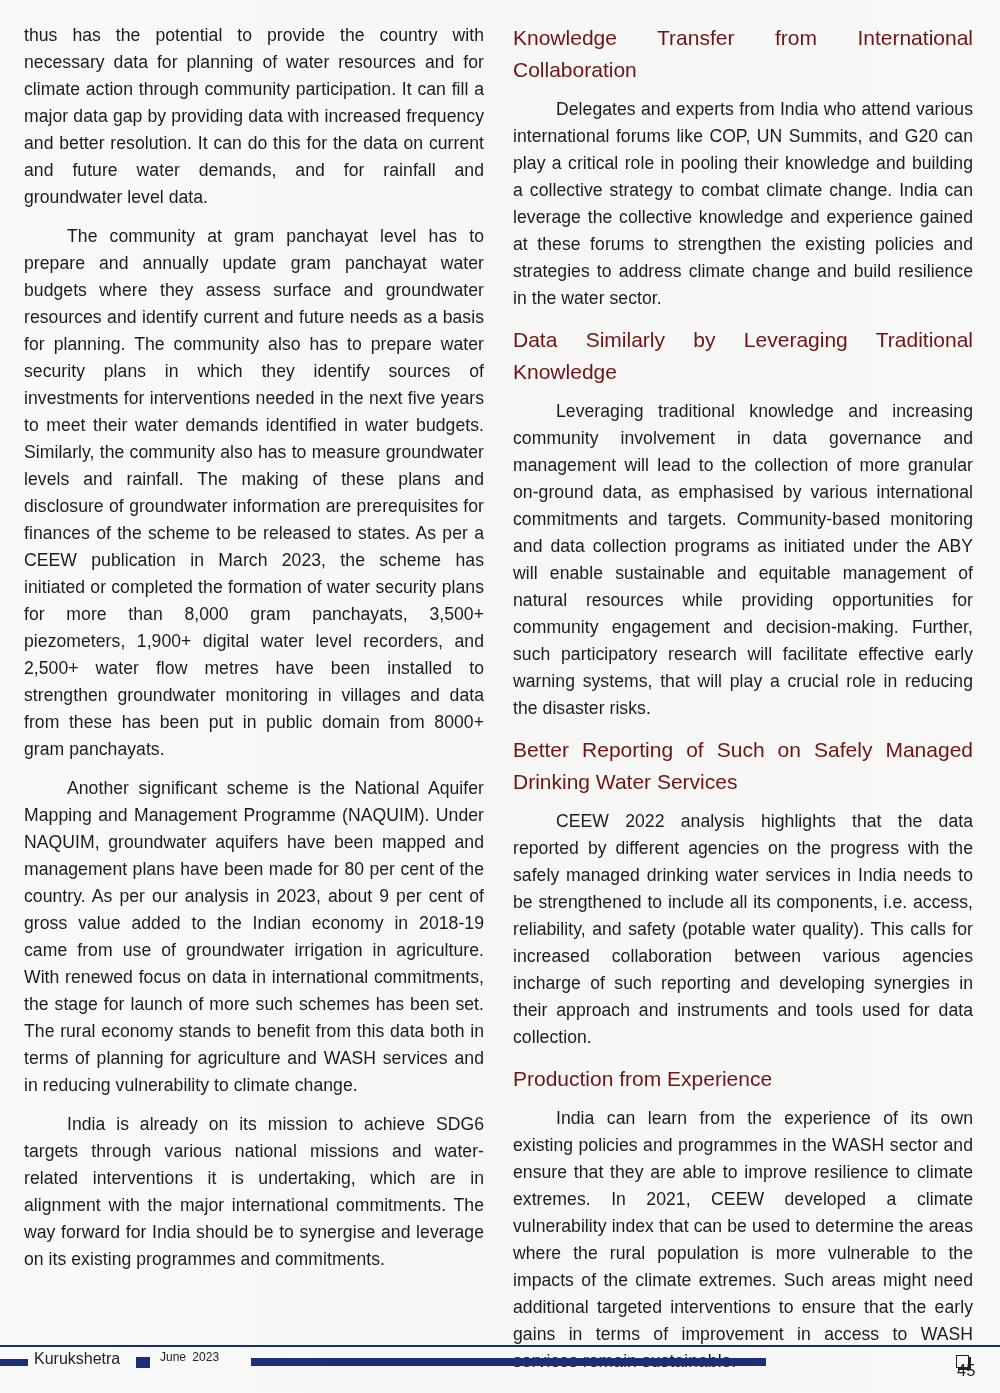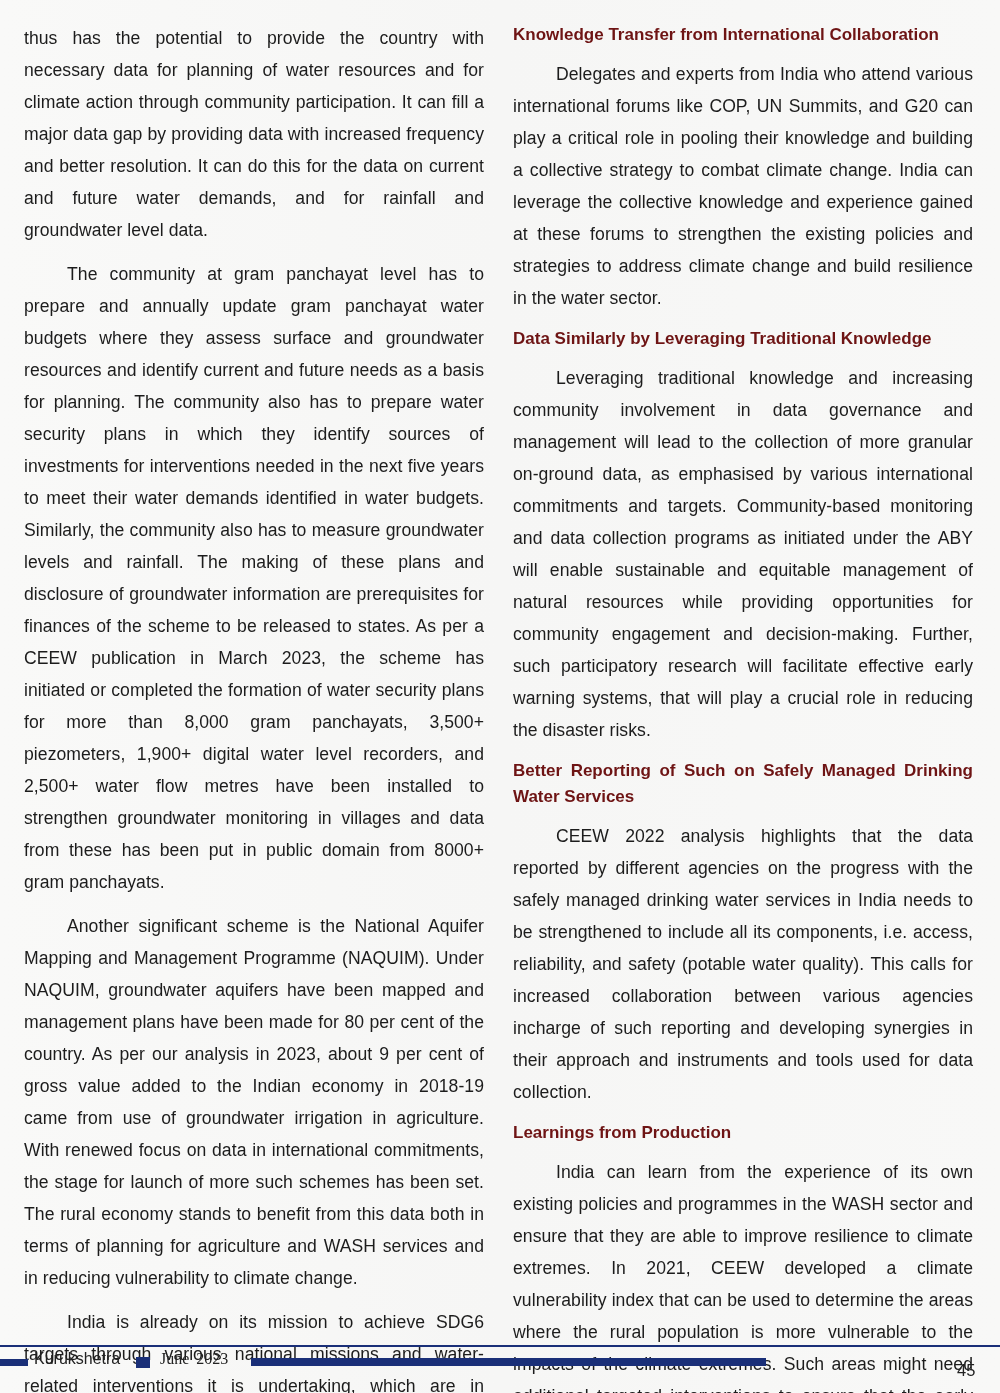--- a/index.html
+++ b/index.html
@@ -25,31 +25,31 @@
     .col {
       position: absolute;
       top: 22px;
       width: 460px;
     }
     .col.left { left: 24px; }
     .col.right { left: 513px; top: 22px; width: 460px; }
     p.para {
       margin: 0 0 12px 0;
       font-size: 17.6px;
-      line-height: 32px;
+      line-height: 27px;
       text-align: justify;
       text-indent: 0;
       letter-spacing: 0.05px;
     }
     p.para.indent { text-indent: 43px; }
     h2.heading {
       margin: 0 0 10px 0;
-      font-size: 17px;
-      line-height: 26px;
-      font-weight: bold;
+      font-size: 21px;
+      line-height: 32px;
+      font-weight: normal;
       color: #6e1414;
       text-align: justify;
       text-align-last: left;
     }
     .end-mark {
       display: inline-block;
       float: right;
       width: 11px;
       height: 11px;
       border: 1.5px solid #222;
@@ -87,24 +87,23 @@
     }
     .footer .square {
       position: absolute;
       left: 136px; top: 7px;
       width: 14px; height: 11px;
       background: #1a2f78;
     }
     .footer .issue-date {
       position: absolute;
       left: 160px; top: 0px;
-      font-size: 16px;
+      font-size: 12px;
       color: #222;
       word-spacing: 3px;
-      font-family: Liberation Serif, serif;
     }
     .footer .bar-right {
       position: absolute;
       left: 251px; top: 8px;
       width: 515px; height: 8px;
       background: #1a2f78;
     }
     .footer .page-number {
       position: absolute;
       left: 957px; top: -1px;
@@ -129,21 +128,21 @@
   <div class="col right">
     <h2 class="heading">Knowledge Transfer from International Collaboration</h2>
     <p class="para indent">Delegates and experts from India who attend various international forums like COP, UN Summits, and G20 can play a critical role in pooling their knowledge and building a collective strategy to combat climate change. India can leverage the collective knowledge and experience gained at these forums to strengthen the existing policies and strategies to address climate change and build resilience in the water sector.</p>
 
     <h2 class="heading">Data Similarly by Leveraging Traditional Knowledge</h2>
     <p class="para indent">Leveraging traditional knowledge and increasing community involvement in data governance and management will lead to the collection of more granular on-ground data, as emphasised by various international commitments and targets. Community-based monitoring and data collection programs as initiated under the ABY will enable sustainable and equitable management of natural resources while providing opportunities for community engagement and decision-making. Further, such participatory research will facilitate effective early warning systems, that will play a crucial role in reducing the disaster risks.</p>
 
     <h2 class="heading">Better Reporting of Such on Safely Managed Drinking Water Services</h2>
     <p class="para indent">CEEW 2022 analysis highlights that the data reported by different agencies on the progress with the safely managed drinking water services in India needs to be strengthened to include all its components, i.e. access, reliability, and safety (potable water quality). This calls for increased collaboration between various agencies incharge of such reporting and developing synergies in their approach and instruments and tools used for data collection.</p>
 
-    <h2 class="heading">Learnings from Production</h2>
+    <h2 class="heading">Production from Experience</h2>
     <p class="para indent">
       <span>India can learn from the experience of its own existing policies and programmes in the WASH sector and ensure that they are able to improve resilience to climate extremes. In 2021, CEEW developed a climate vulnerability index that can be used to determine the areas where the rural population is more vulnerable to the impacts of the climate extremes. Such areas might need additional targeted interventions to ensure that the early gains in terms of improvement in access to WASH services remain sustainable.</span>
       <span class="end-mark"></span>
     </p>
   </div>
 
   <div class="footer-line"></div>
   <div class="footer">
     <div class="bar-left"></div>
     <span class="mag-name">Kurukshetra</span>

